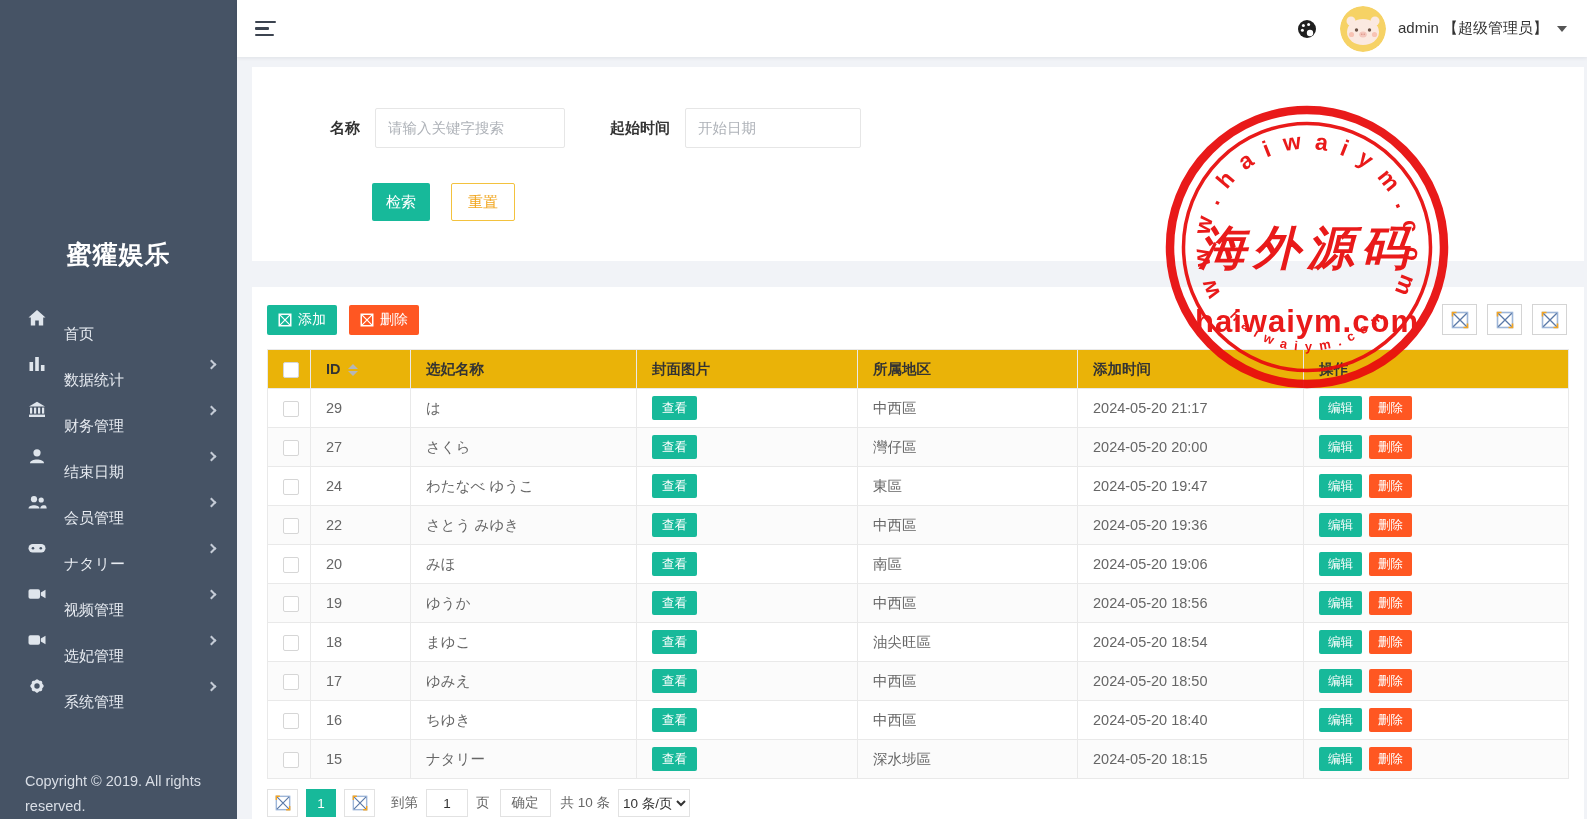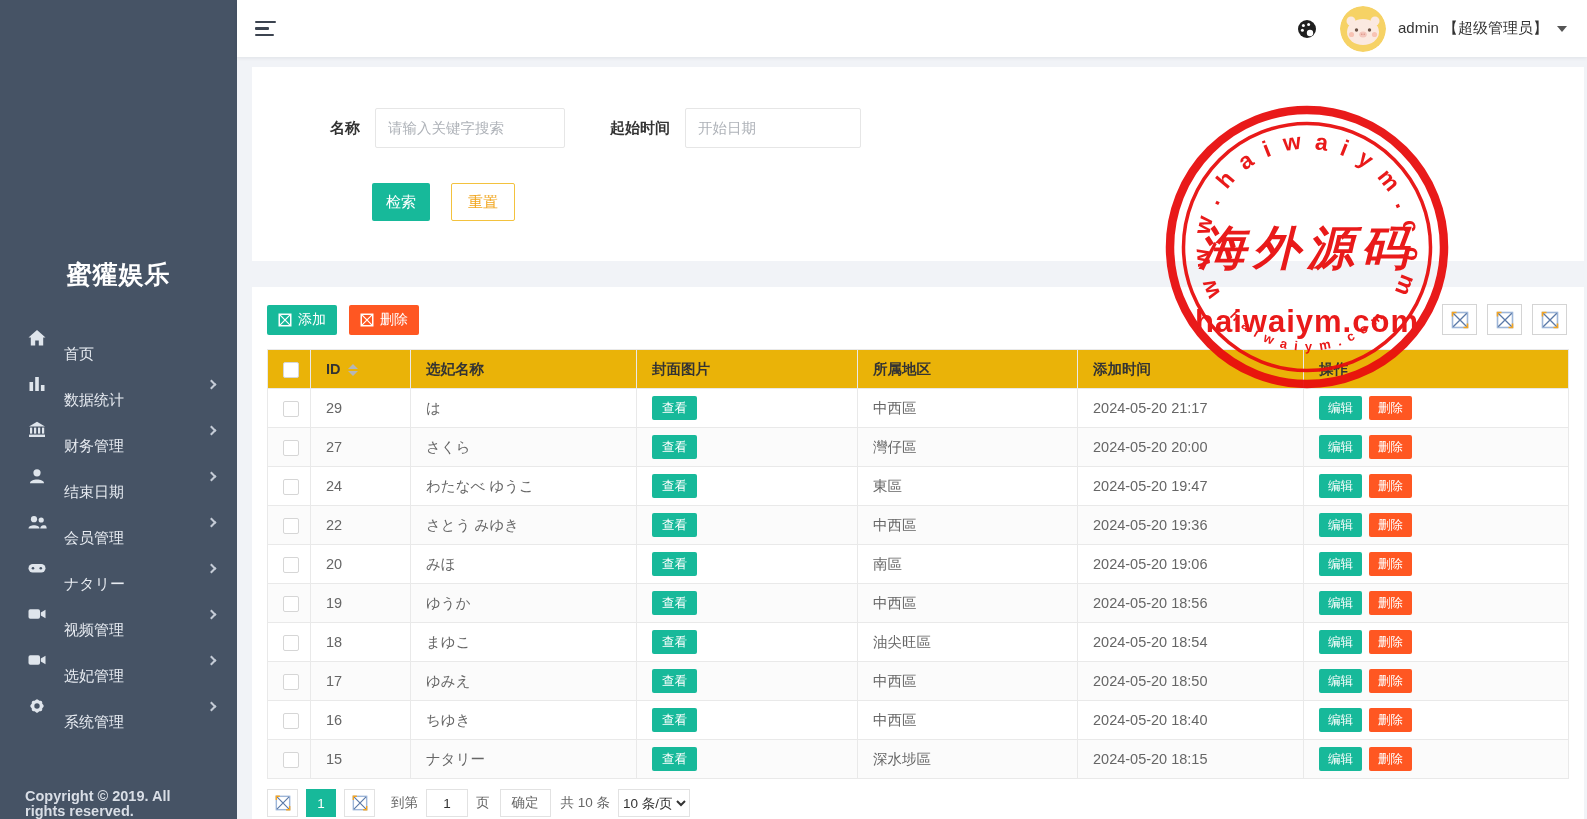--- a/index.html
+++ b/index.html
@@ -8,21 +8,21 @@
   .app { display:flex; height:100%; }
 
   
   .sidebar { width:237px; flex-shrink:0; background:#465365; color:#fff; display:flex; flex-direction:column;justify-content:flex-end; }
   .logo { font-size:25px; font-weight:bold; letter-spacing:1px; text-align:center; padding:15px 0 24px; }
   .nav-item { height:46px; display:flex; align-items:center; padding:0 16px 0 27px; cursor:pointer; color:#e7ebf1; font-size:15px; }
   .nav-icon { width:20px; height:20px; margin-right:17px; flex-shrink:0; }
   .nav-icon svg { width:100%; height:100%; fill:#dfe5ec; }
   .nav-label { flex:1;margin-top:32px; }
   .nav-arrow { width:7px; height:7px; border-right:2px solid #c4cbd6; border-top:2px solid #c4cbd6; transform:rotate(45deg); margin-right:6px; }
-  .copyright { margin-top:60px; padding:0 25px; font-size:14.5px; line-height:15px; color:#d9dee6;font-weight:bold; }
+  .copyright { margin-top:60px; padding:0 25px; font-size:14.5px; line-height:25px; color:#d9dee6; }
 
   
   .main { flex:1; display:flex; flex-direction:column; min-width:0; }
   .topbar { height:57px; background:#fff; display:flex; align-items:center; padding:0 20px 0 18px; box-shadow:0 1px 4px rgba(0,21,41,.08); position:relative; z-index:2; }
   .hamburger { width:22px; cursor:pointer; }
   .hamburger span { display:block; height:2.6px; background:#3c4450; margin-bottom:4px; border-radius:1px; }
   .hamburger span:nth-child(1){ width:21px; }
   .hamburger span:nth-child(2){ width:14px; }
   .hamburger span:nth-child(3){ width:19px; margin-bottom:0; }
   .topbar-right { margin-left:auto; display:flex; align-items:center; }

